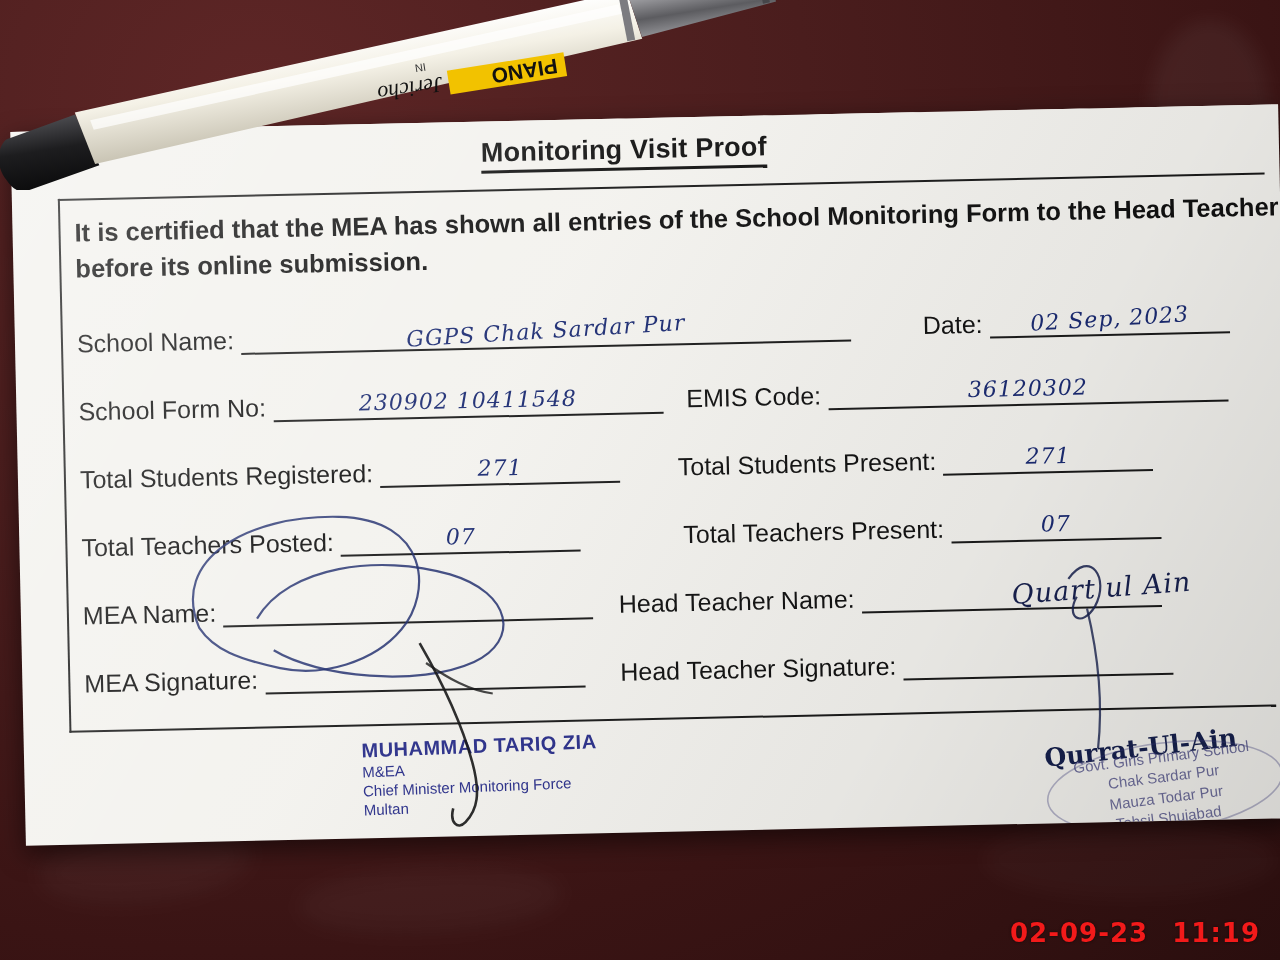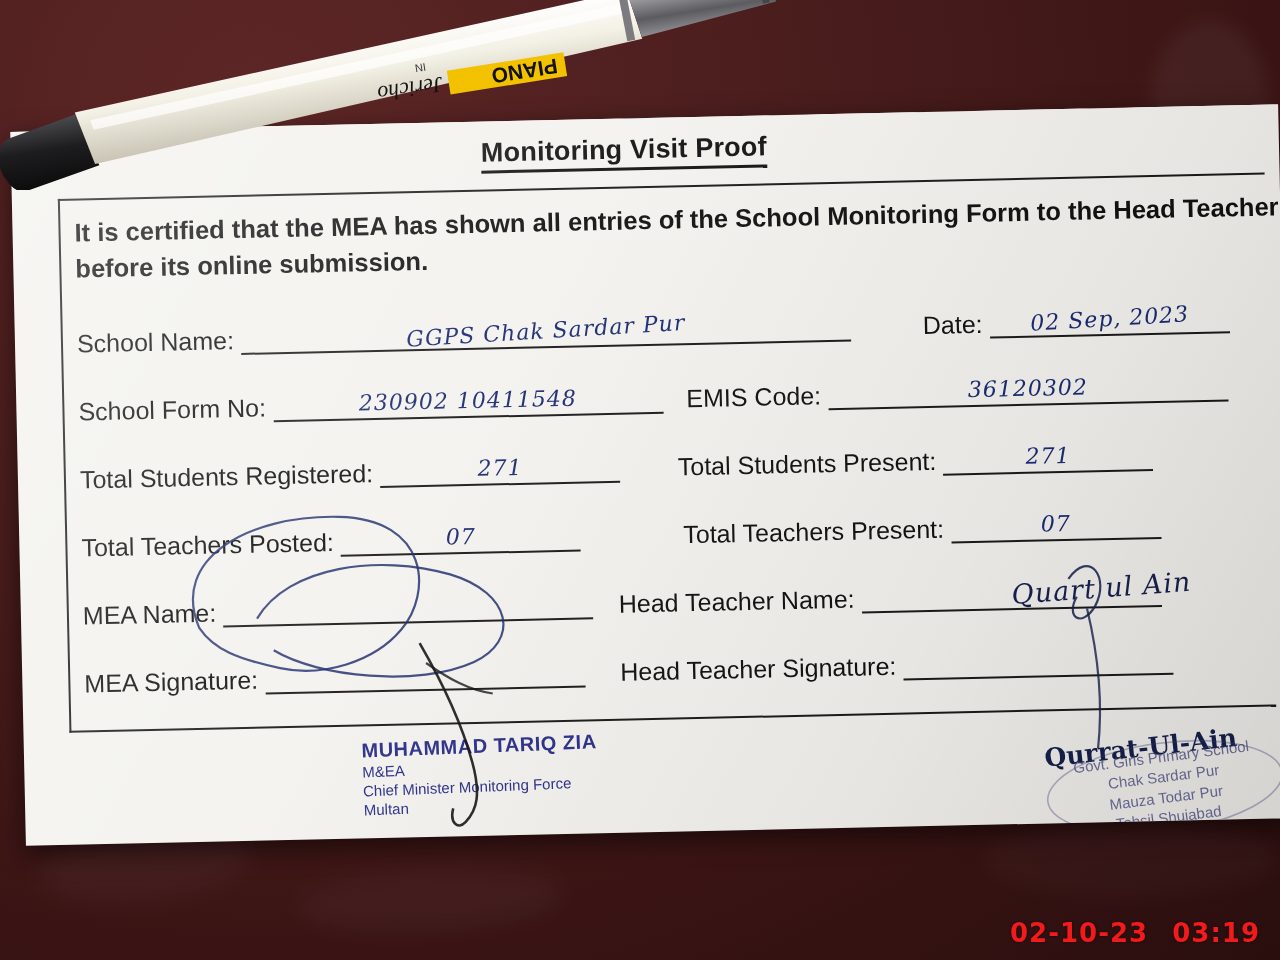--- a/index.html
+++ b/index.html
@@ -371,17 +371,17 @@
       <g transform="translate(470,84) rotate(180)">
         <rect x="-118" y="-19" width="118" height="24" fill="#f2c200"></rect>
         <text x="-110" y="0" font-family="'Liberation Sans',sans-serif" font-size="21" font-weight="bold" fill="#111">PIANO</text>
         <text x="6" y="0" font-family="'Liberation Serif',serif" font-size="22" font-style="italic" fill="#111">Jericho</text>
         <text x="20" y="16" font-family="'Liberation Sans',sans-serif" font-size="11" fill="#333">IN</text>
       </g>
     </g>
   </svg>
 
   <div id="timestamp">
-    <span>02-10-23</span>
-    <span class="tm">03:19</span>
+    <span>02-09-23</span>
+    <span class="tm">11:19</span>
   </div>
 
 </div>
 
 </body></html>

